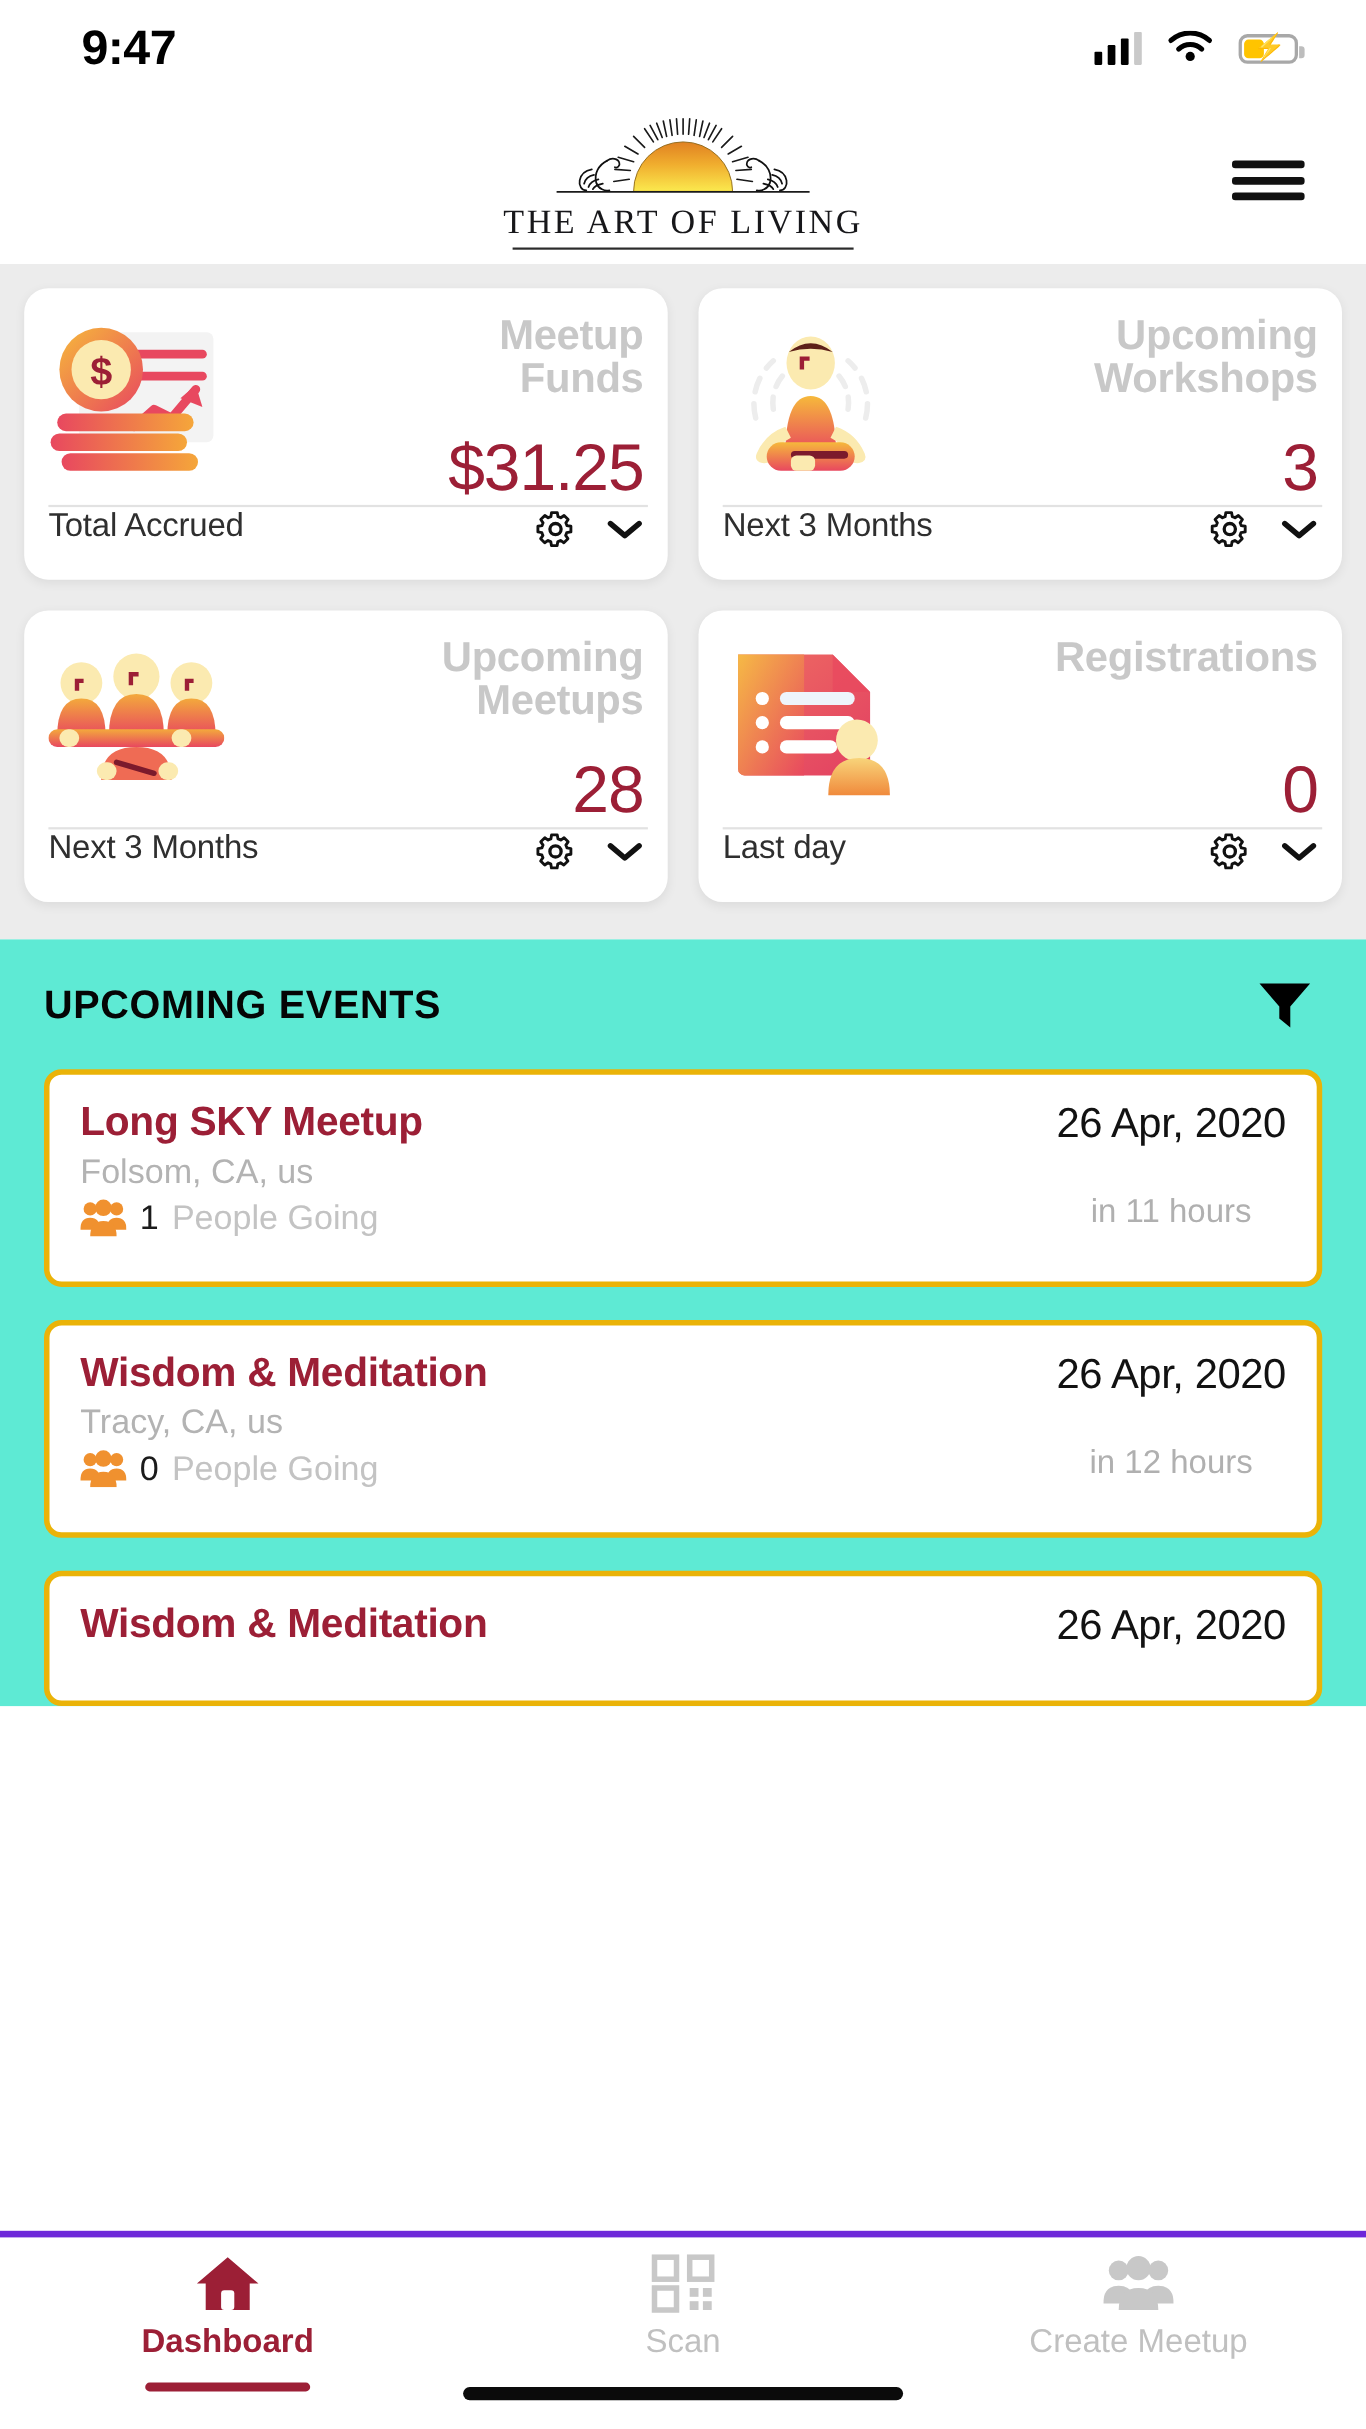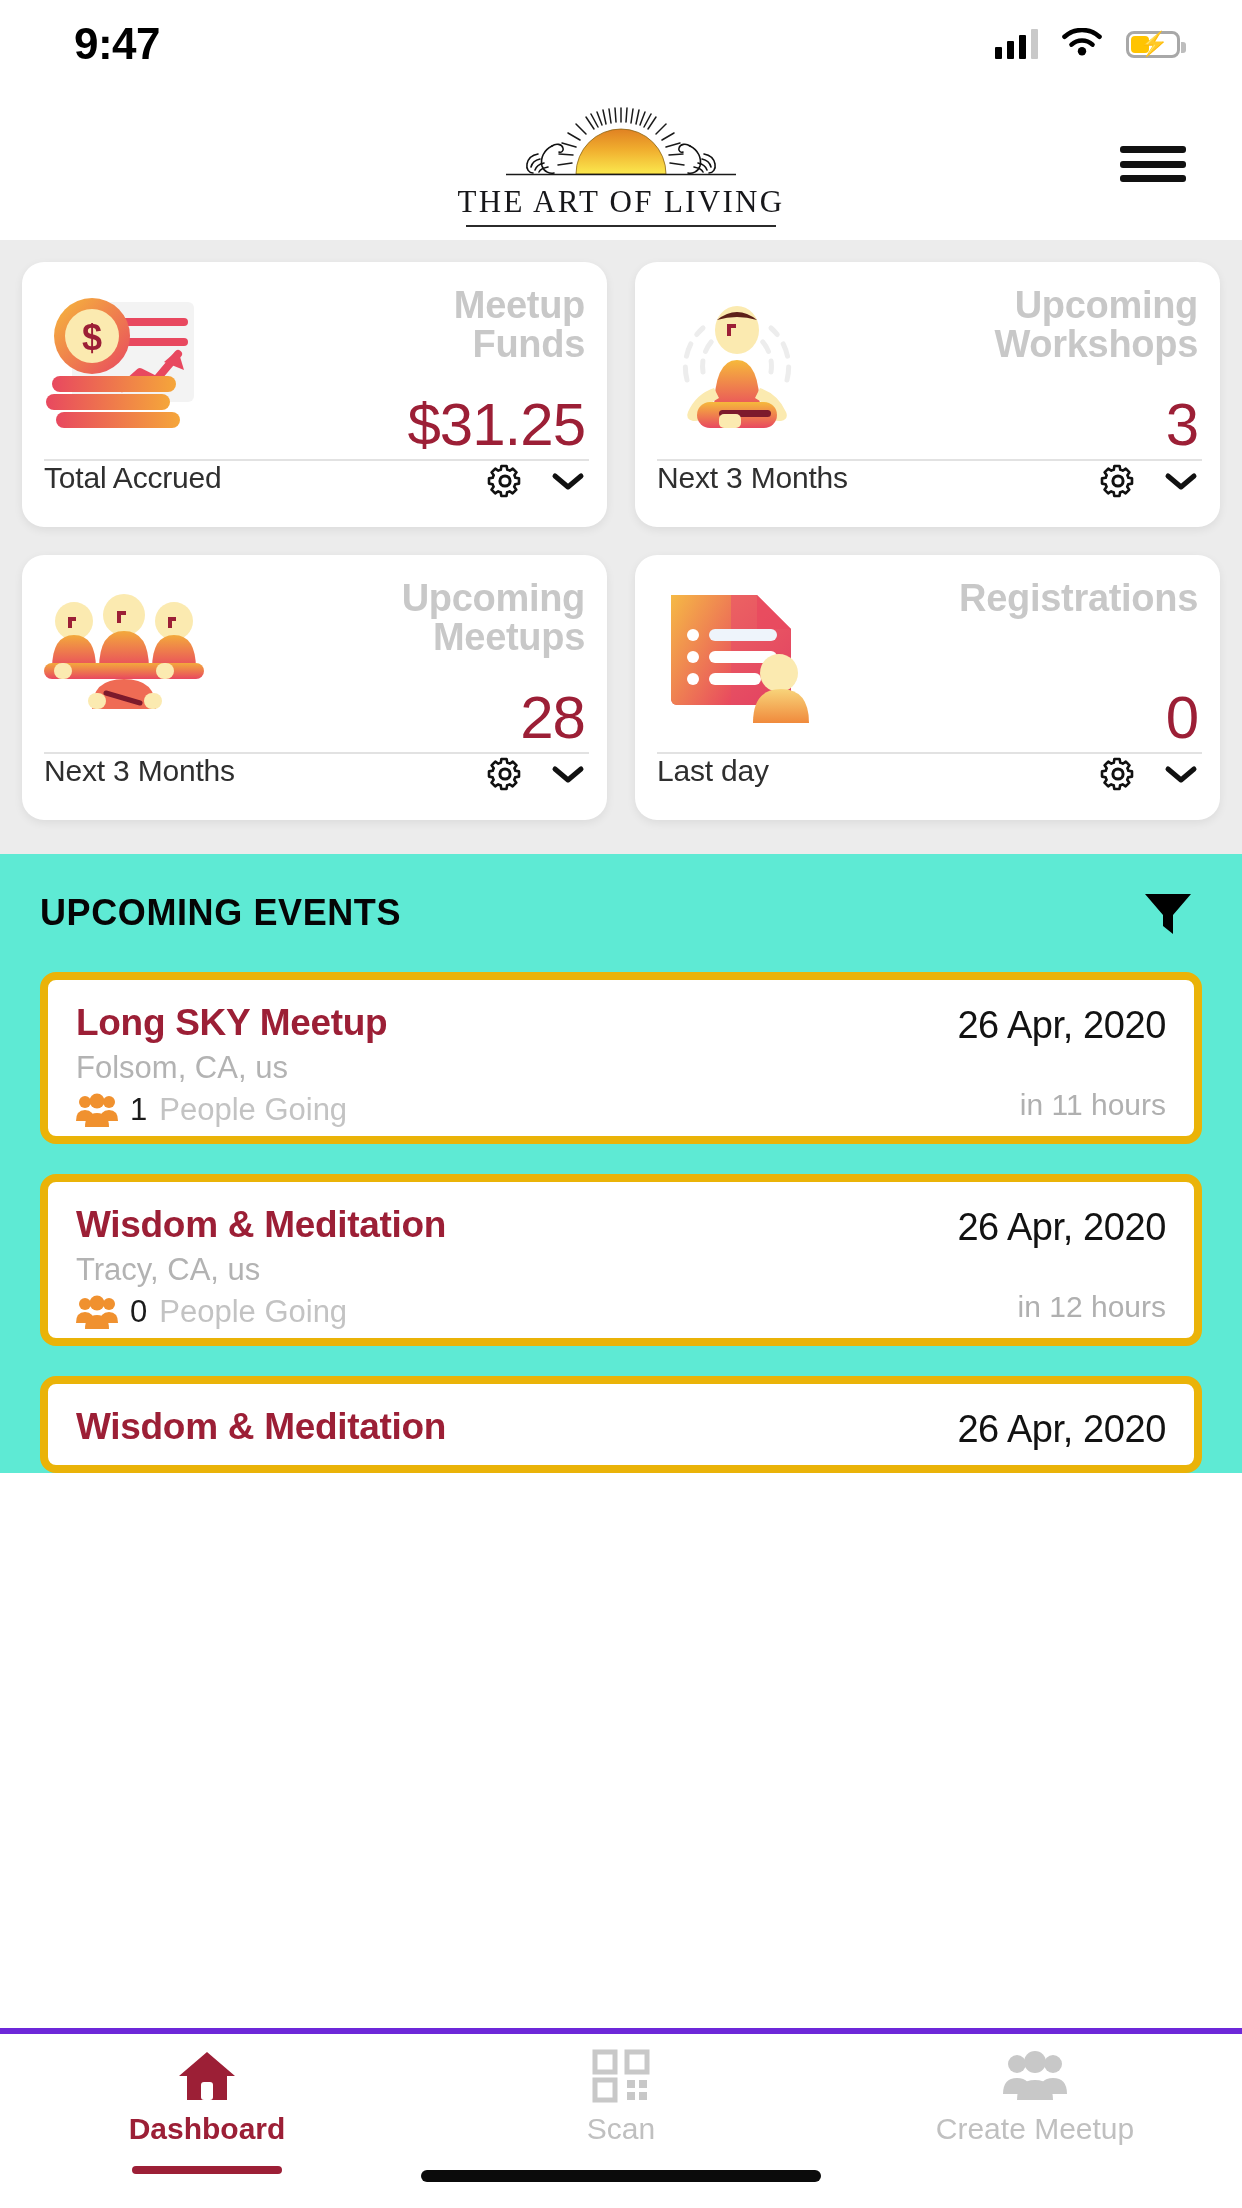--- a/index.html
+++ b/index.html
@@ -95,32 +95,32 @@
   
   .events{ background:#5eead4; padding:30px 40px 0; }
   .events-head{
     display:flex; align-items:center; justify-content:space-between;
     padding:6px 8px 0 0; margin-bottom:36px;
   }
   .events-title{ font-size:36px; font-weight:700; color:#050505; letter-spacing:.6px;}
   .filter-icon{ width:52px;height:46px; display:block;}
 
   .event-card{
-    border:8px solid #eab308; border-radius:16px;
-    padding:22px 28px 8px; margin-bottom:30px;
+    border:5px solid #eab308; border-radius:16px;
+    padding:22px 28px 40px; margin-bottom:30px;
     display:flex; justify-content:space-between; background:#fff;
   }
   .ev-left{ display:flex; flex-direction:column; gap:6px; }
   .ev-name{ font-size:37px; font-weight:700; color:#9c1f36; letter-spacing:-0.3px;}
   .ev-loc{ font-size:31px; color:#b3b3b3; }
   .ev-going{ display:flex; align-items:center; gap:12px; }
   .people-icon{ width:42px;height:34px;display:block;}
   .ev-count{ font-size:31px; color:#1b1b1b; }
   .ev-going-label{ font-size:31px; color:#c3c3c3; }
-  .ev-right{ text-align:right; display:flex; flex-direction:column;
+  .ev-right{ text-align:center; display:flex; flex-direction:column;
              justify-content:space-between; padding:2px 0 6px;gap:28px;}
   .ev-date{ font-size:38px; color:#121212; letter-spacing:-0.4px;}
   .ev-when{ font-size:30px; color:#b0b0b0; }
 
   
   .tabbar{
     position:absolute; left:0; bottom:0; width:1242px; height:180px;
     background:#fff; border-top:6px solid #6d28d9;
     display:flex; align-items:flex-start; padding-top:14px;
   }

